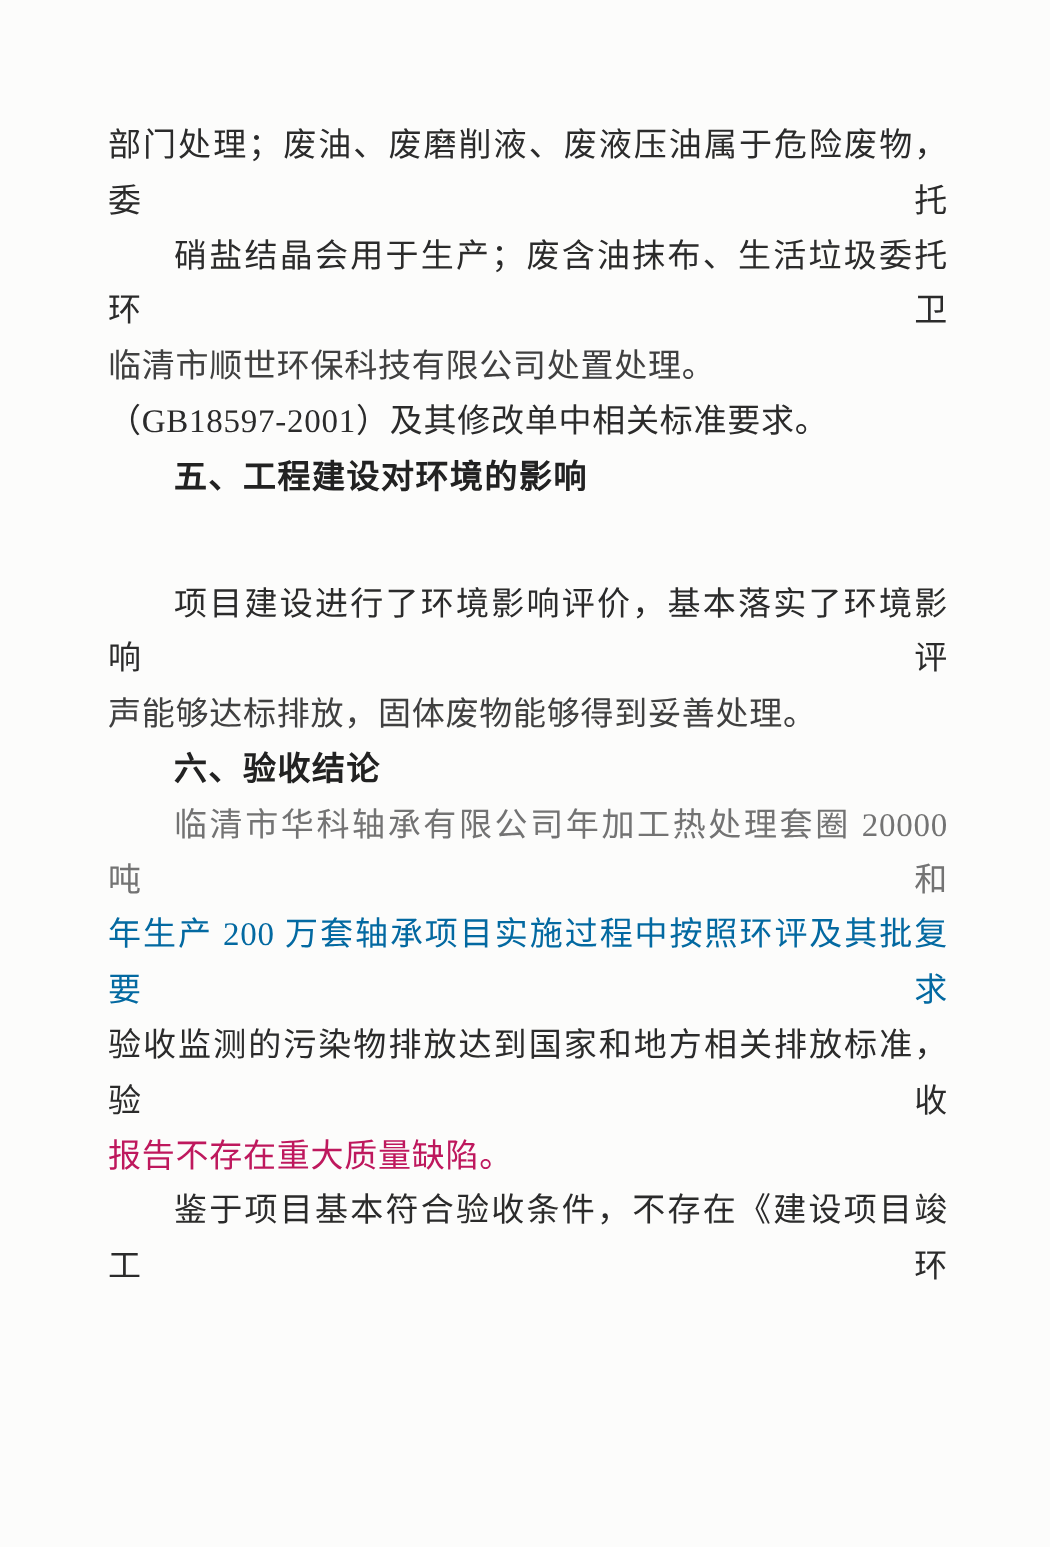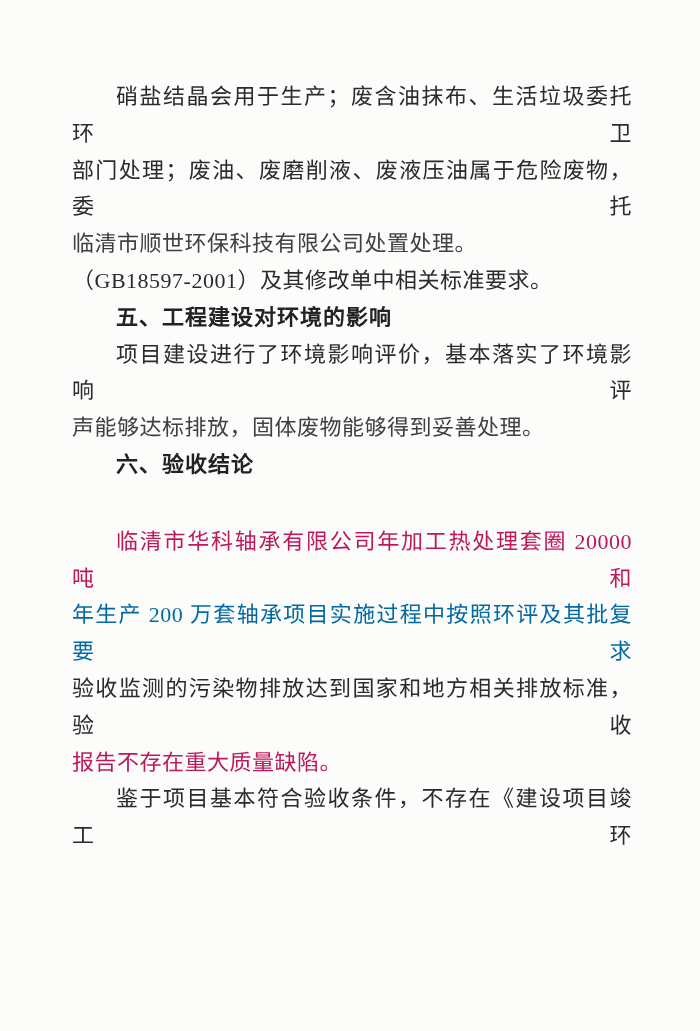--- a/index.html
+++ b/index.html
@@ -46,27 +46,27 @@
     font-weight: 700;
     letter-spacing: 1px;
     color: #222222;
   }
 </style>
 </head>
 <body>
 
 <div class="page" style="background: rgb(252, 252, 251);">
   <div class="textblock">
+      <div class="line justify" style="color: rgb(43, 43, 43);">部门处理；废油、废磨削液、废液压油属于危险废物，委托</div>
       <div class="line indent justify" style="color: rgb(43, 43, 43);">硝盐结晶会用于生产；废含油抹布、生活垃圾委托环卫</div>
-      <div class="line justify" style="color: rgb(43, 43, 43);">部门处理；废油、废磨削液、废液压油属于危险废物，委托</div>
       <div class="line" style="color: #404040;">临清市顺世环保科技有限公司处置处理。</div>
       <div class="line" style="color: rgb(43, 43, 43);">（GB18597-2001）及其修改单中相关标准要求。</div>
       <div class="line indent bold">五、工程建设对环境的影响</div>
-      <div class="line indent justify" style="color: rgb(43, 43, 43);">项目建设进行了环境影响评价，基本落实了环境影响评</div>
+      <div class="line indent justify" style="color: rgb(43, 43, 43); margin-top: 48px;">项目建设进行了环境影响评价，基本落实了环境影响评</div>
       <div class="line" style="color: #404040;">声能够达标排放，固体废物能够得到妥善处理。</div>
       <div class="line indent bold">六、验收结论</div>
-      <div class="line indent justify" style="color: #be185d; margin-top: 40px;">临清市华科轴承有限公司年加工热处理套圈 20000 吨和</div>
+      <div class="line indent justify" style="color: #737373;">临清市华科轴承有限公司年加工热处理套圈 20000 吨和</div>
       <div class="line justify" style="color: #0369a1; font-family: Liberation Serif, serif;">年生产 200 万套轴承项目实施过程中按照环评及其批复要求</div>
       <div class="line justify" style="color: rgb(43, 43, 43);">验收监测的污染物排放达到国家和地方相关排放标准，验收</div>
       <div class="line" style="color: #be185d;">报告不存在重大质量缺陷。</div>
       <div class="line indent justify" style="color: rgb(43, 43, 43);">鉴于项目基本符合验收条件，不存在《建设项目竣工环</div>
     </div>
 </div>
 
 </body></html>

